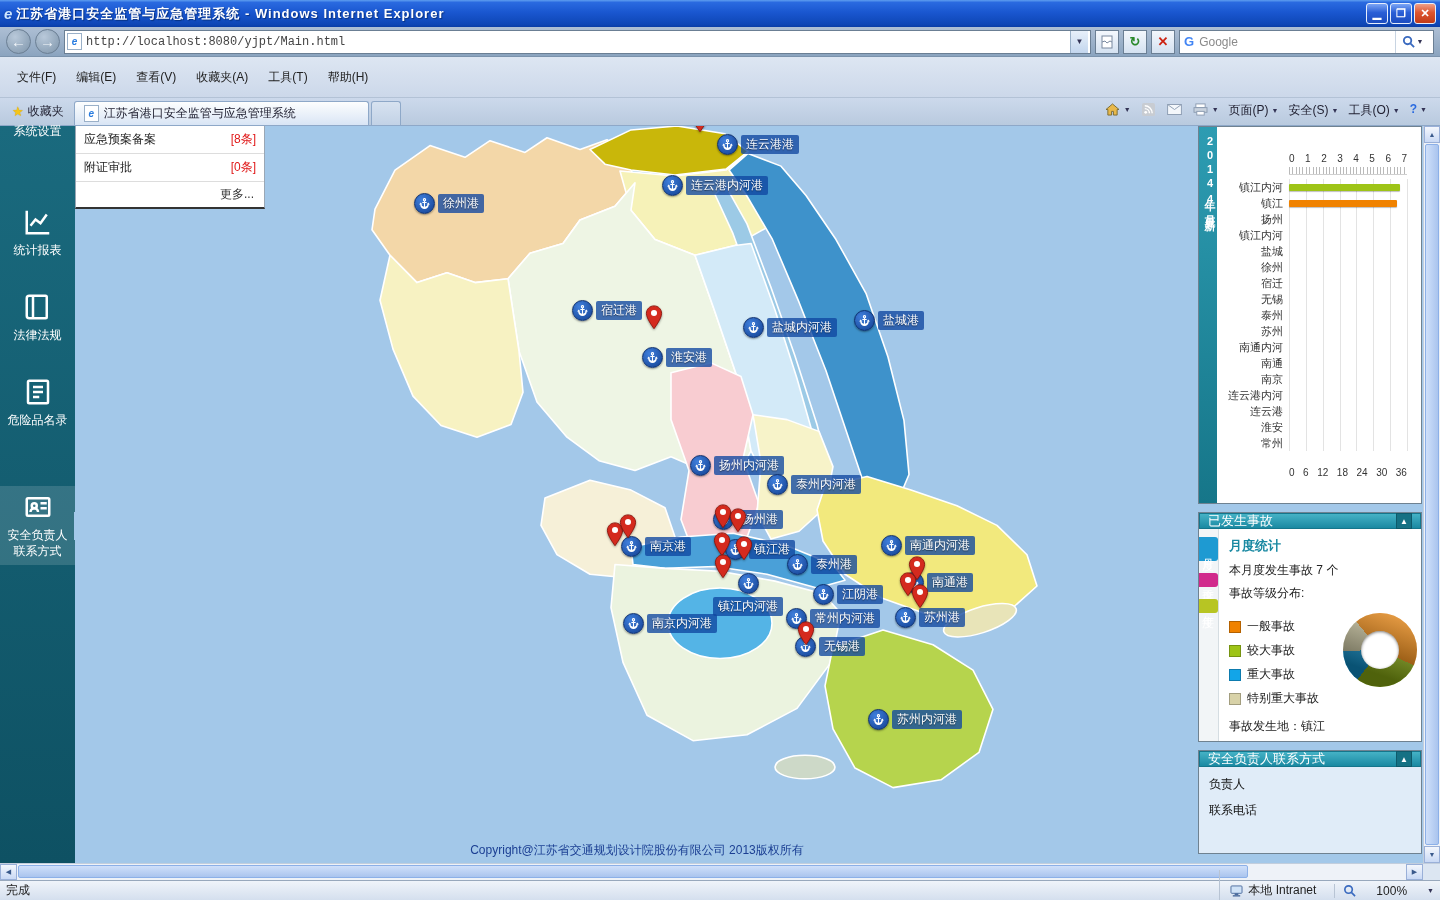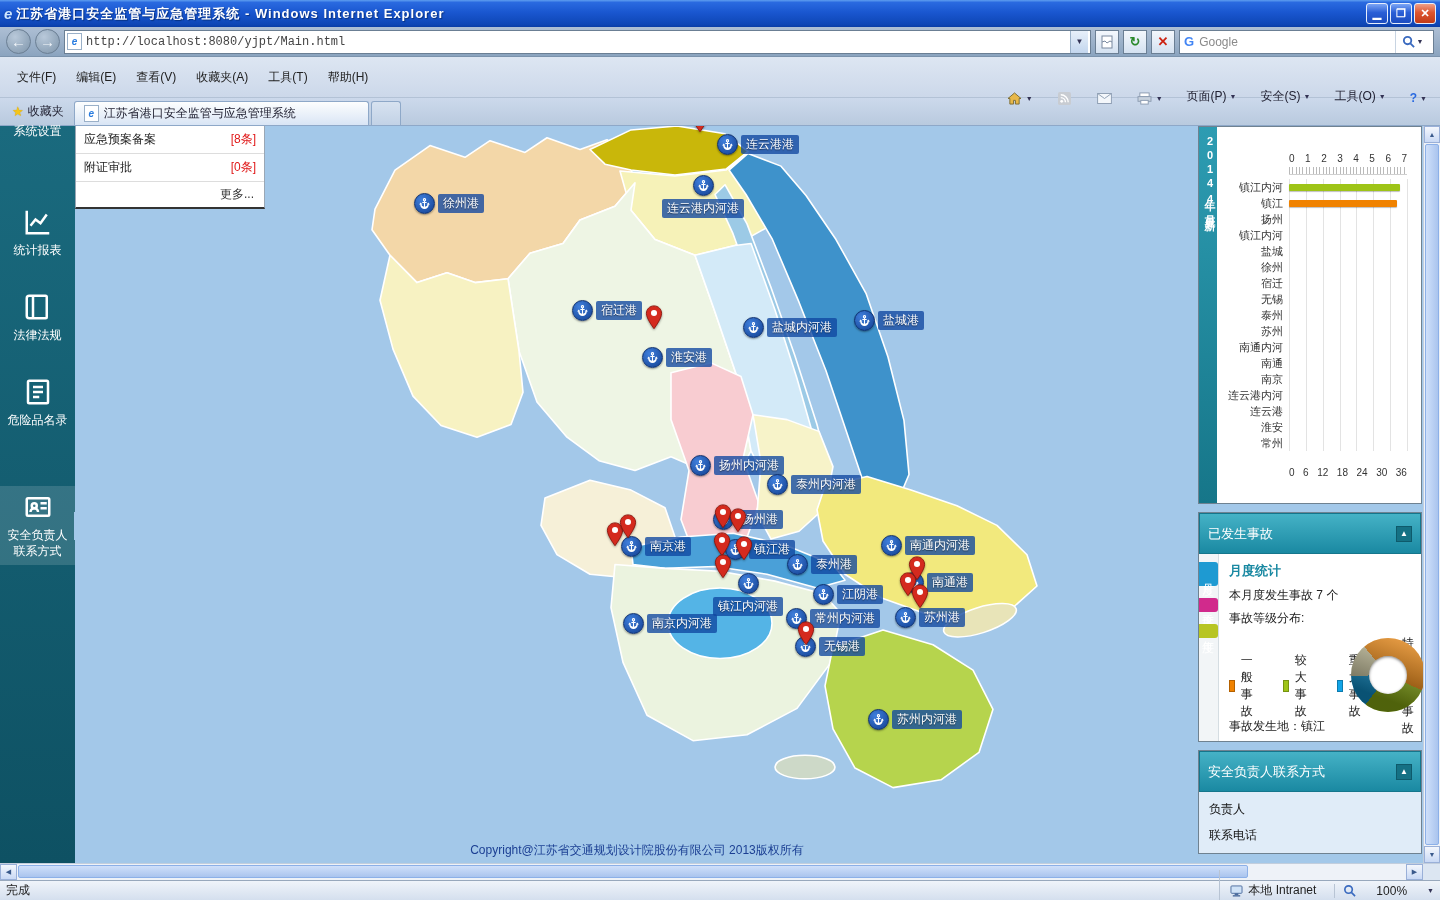--- a/index.html
+++ b/index.html
@@ -42,21 +42,21 @@
   
   .tabsbar{height:28px;flex:0 0 auto;display:flex;align-items:flex-end;padding:0 4px;gap:2px;
     background:linear-gradient(180deg,#ccd9ec,#b9cade);border-bottom:1px solid #8ea8c8;}
   .fav-btn{display:flex;align-items:center;gap:4px;font-size:12px;color:#223;padding:4px 8px;margin-bottom:1px;cursor:pointer;}
   .star{color:#f5c518;text-shadow:0 0 1px #b98a00;font-size:13px;}
   .tab{height:24px;display:flex;align-items:center;gap:5px;padding:0 9px;font-size:12px;color:#223;
     border:1px solid #8ea8c8;border-bottom:none;border-radius:3px 3px 0 0;cursor:pointer;}
   .tab.active{width:295px;background:linear-gradient(180deg,#fdfefe,#d9e5f5);}
   .tab.stub{width:30px;background:linear-gradient(180deg,#d7e2f0,#c2d2e6);}
   .tab-title{white-space:nowrap;overflow:hidden;flex:1;}
-  .tb-right{margin-left:auto;display:flex;align-items:flex-end;gap:14px;padding:0 4px 17px 0;}
+  .tb-right{margin-left:auto;display:flex;align-items:flex-start;gap:0;padding:0 4px 3px 0;}
   .tool-btn{display:flex;align-items:center;gap:3px;font-size:12px;color:#223;padding:3px 5px;cursor:pointer;}
   .caret{font-size:7px;color:#335;}
   .ico{width:16px;height:14px;display:inline-flex;align-items:center;justify-content:center;}
 
   
   .content{flex:1;display:flex;min-height:0;}
 
   
   .sidebar{width:75px;flex:0 0 auto;background:linear-gradient(180deg,#1a6a7e,#0e5163);color:#fff;position:relative;display:flex;flex-direction:column;align-items:center;}
   .sb-item{width:100%;display:flex;flex-direction:column;align-items:center;gap:5px;padding:6px 2px;cursor:pointer;position:relative;text-align:center;}
@@ -89,21 +89,21 @@
     background:radial-gradient(circle at 35% 30%,#3f7fdc,#123f90);border:1px solid #0d2f6e;
     display:flex;align-items:center;justify-content:center;box-shadow:0 1px 2px rgba(0,0,0,.4);}
   .anchor-badge svg{width:13px;height:13px;}
   .port-label{background:rgba(16,70,160,.78);color:#fff;font-size:12px;padding:1px 5px;border-radius:2px;
     white-space:nowrap;text-shadow:0 1px 1px rgba(0,0,0,.5);}
   .map-pin{position:absolute;width:18px;height:25px;cursor:pointer;}
   .map-pin svg{width:100%;height:100%;filter:drop-shadow(0 1px 1px rgba(0,0,0,.4));}
 
   
   .right-panels{position:absolute;top:0;right:1px;width:224px;display:flex;flex-direction:column;}
-  .panel-hdr{height:41px;background:linear-gradient(180deg,#45b2c6,#1a89a2);color:#fff;font-size:13px;
+  .panel-hdr{height:16px;background:linear-gradient(180deg,#45b2c6,#1a89a2);color:#fff;font-size:13px;
     display:flex;align-items:center;padding:0 8px;border:1px solid #15768c;}
   .panel-hdr .collapse{margin-left:auto;width:16px;height:16px;background:#157184;border:1px solid #0e5a6b;color:#fff;
     font-size:8px;display:flex;align-items:center;justify-content:center;cursor:pointer;}
 
   .chart-panel{height:378px;display:flex;border:1px solid #6f8291;background:#fff;margin-bottom:8px;}
   .update-strip{width:18px;background:linear-gradient(180deg,#2d9cb2,#167689);color:#fff;font-size:11px;font-weight:bold;
     writing-mode:vertical-rl;text-orientation:upright;padding-top:8px;display:flex;justify-content:flex-start;letter-spacing:2px;}
   .chart-body{flex:1;position:relative;padding:4px 10px 4px 0;}
   .chart-grid{position:relative;margin-left:72px;margin-right:4px;margin-top:22px;}
   .axis-row{display:flex;justify-content:space-between;font-size:10px;color:#333;height:13px;}
@@ -115,21 +115,21 @@
   .c-bar{height:7px;border-radius:1px;box-shadow:0 1px 1px rgba(0,0,0,.25);}
   .axis-bottom{margin-top:16px;}
 
   .accident-panel{height:230px;display:flex;flex-direction:column;margin-bottom:8px;border:1px solid #6f8291;background:#fff;}
   .acc-body{flex:1;display:flex;min-height:0;}
   .acc-tabs{width:20px;display:flex;flex-direction:column;gap:12px;padding-top:8px;background:#f2f5f7;border-right:1px solid #d5dde2;}
   .acc-tab{writing-mode:vertical-rl;text-orientation:upright;color:#fff;font-size:12px;padding:7px 2px;cursor:pointer;border-radius:0 3px 3px 0;}
   .acc-content{flex:1;position:relative;padding:8px 8px 4px 10px;font-size:12px;color:#222;}
   .acc-sec-title{color:#1a89a2;font-weight:bold;font-size:13px;margin-bottom:7px;}
   .acc-summary{margin-bottom:6px;}
-  .legend{display:flex;flex-direction:row;gap:24px;margin-top:8px;}
+  .legend{display:flex;flex-direction:column;gap:7px;margin-top:16px;}
   .lg-item{display:flex;align-items:center;gap:6px;}
   .lg-sw{width:12px;height:12px;border:1px solid rgba(0,0,0,.25);}
   .donut{position:absolute;right:4px;top:84px;width:74px;height:74px;border-radius:50%;}
   .donut::before{content:"";position:absolute;inset:0;border-radius:50%;background:linear-gradient(200deg,rgba(255,255,255,.3),rgba(0,0,0,.5) 75%);}
   .donut::after{content:"";position:absolute;inset:18px;border-radius:50%;background:#fff;box-shadow:inset 0 1px 3px rgba(0,0,0,.5);}
   .acc-location{position:absolute;bottom:6px;left:10px;}
 
   .contact-panel{height:104px;display:flex;flex-direction:column;border:1px solid #6f8291;background:rgba(255,255,255,.66);}
   .ct-row{font-size:12px;color:#111;padding:9px 10px 0 10px;cursor:pointer;}
 
@@ -336,21 +336,21 @@
 
       <div id="markers">
           <div class="port" style="left: 642px; top: 8px;">
             <span class="anchor-badge">
               <svg viewBox="0 0 24 24">
                 <path fill="#fff" d="M12 2a3 3 0 0 0-1 5.83V9H8v2h3v7.1A6 6 0 0 1 6.09 14H8l-3-4-3 4h2.05A8 8 0 0 0 12 22a8 8 0 0 0 7.95-8H22l-3-4-3 4h1.91A6 6 0 0 1 13 18.1V11h3V9h-3V7.83A3 3 0 0 0 12 2zm0 2a1 1 0 1 1 0 2 1 1 0 0 1 0-2z"></path>
               </svg>
             </span>
             <span class="port-label">连云港港</span>
           </div>
-          <div class="port" style="left: 587px; top: 49px; flex-direction: column;">
+          <div class="port" style="left: 587px; top: 49px;">
             <span class="anchor-badge">
               <svg viewBox="0 0 24 24">
                 <path fill="#fff" d="M12 2a3 3 0 0 0-1 5.83V9H8v2h3v7.1A6 6 0 0 1 6.09 14H8l-3-4-3 4h2.05A8 8 0 0 0 12 22a8 8 0 0 0 7.95-8H22l-3-4-3 4h1.91A6 6 0 0 1 13 18.1V11h3V9h-3V7.83A3 3 0 0 0 12 2zm0 2a1 1 0 1 1 0 2 1 1 0 0 1 0-2z"></path>
               </svg>
             </span>
             <span class="port-label">连云港内河港</span>
           </div>
           <div class="port" style="left: 339px; top: 67px;">
             <span class="anchor-badge">
               <svg viewBox="0 0 24 24">

